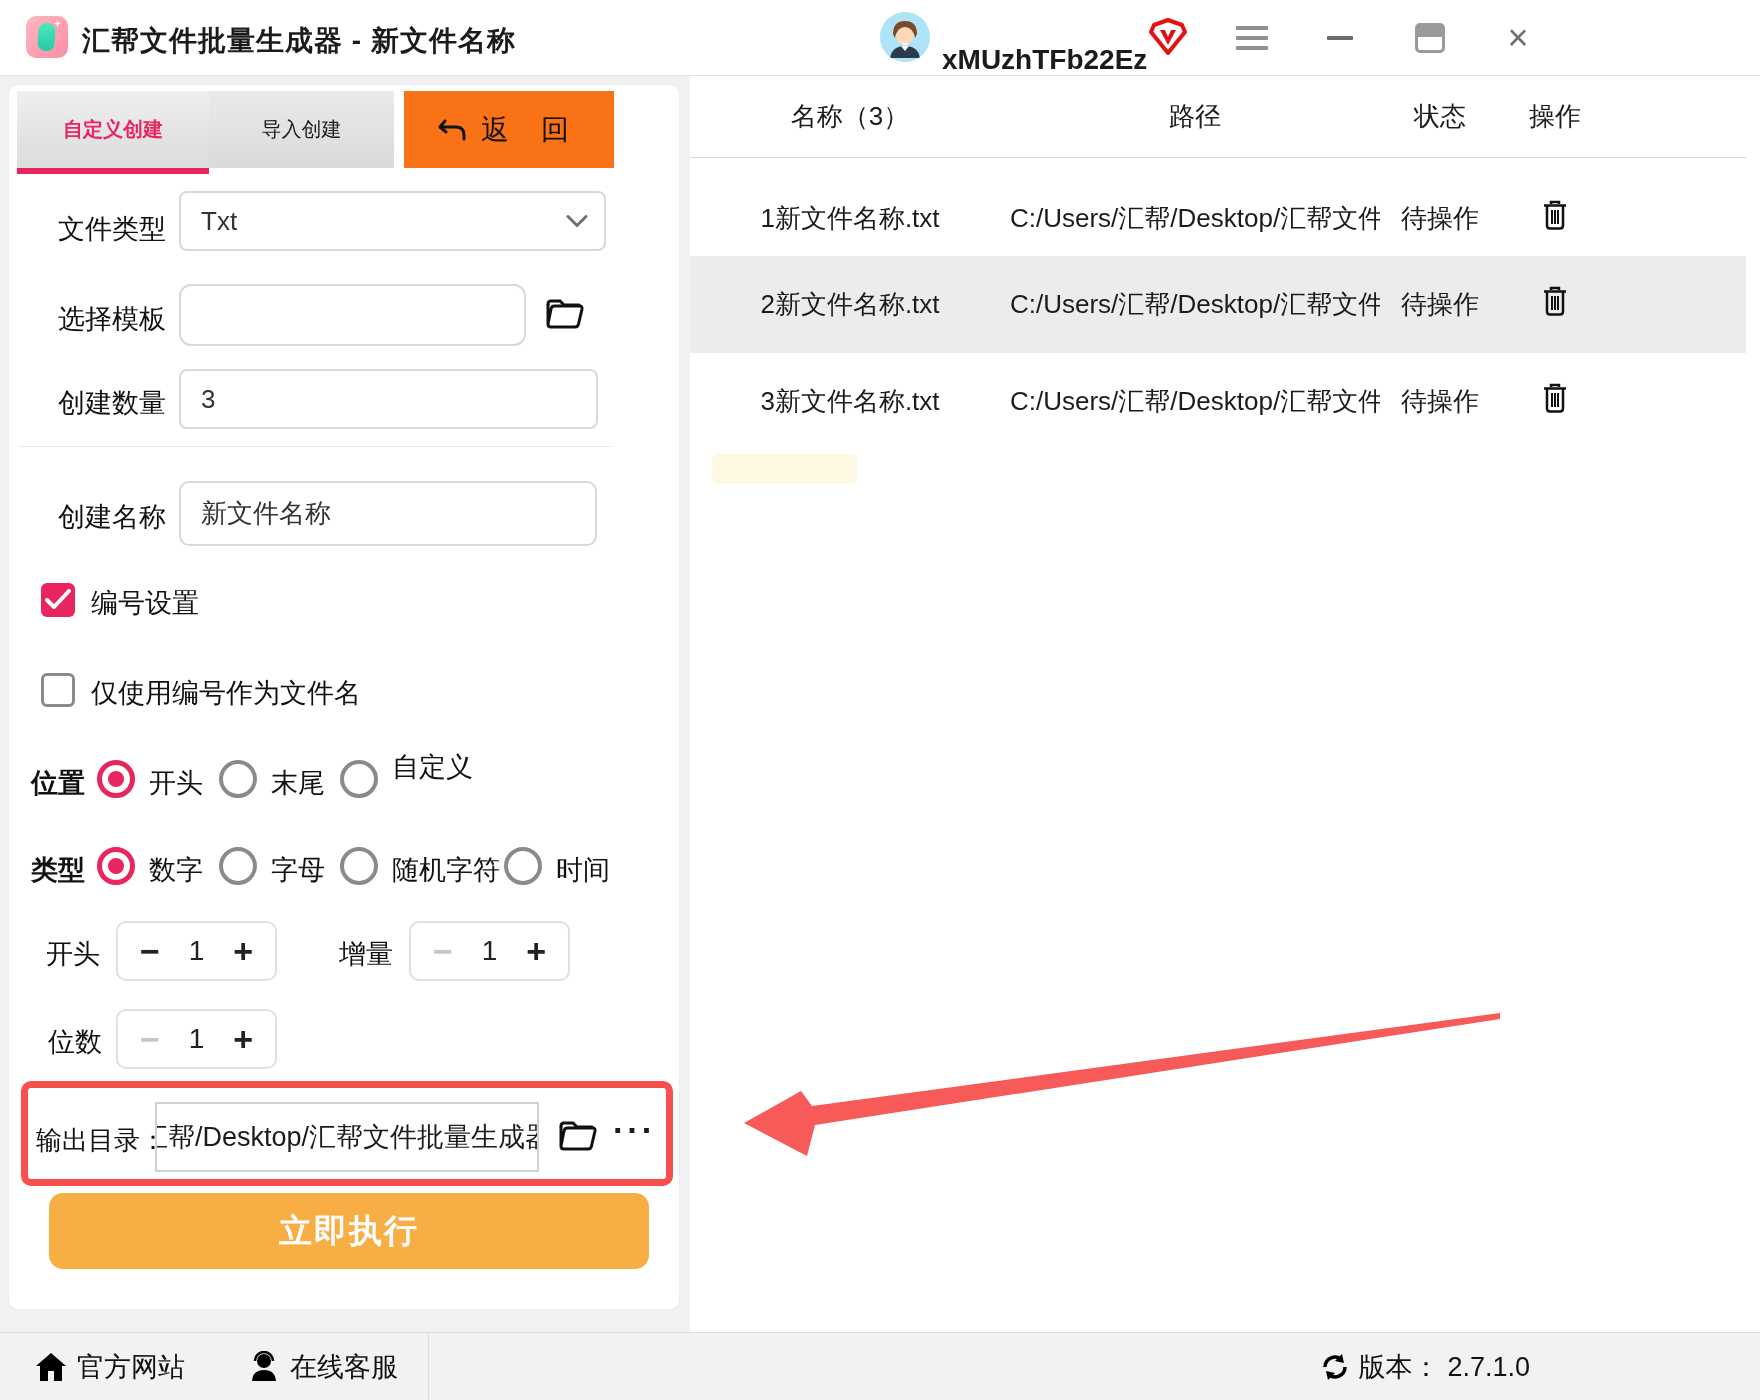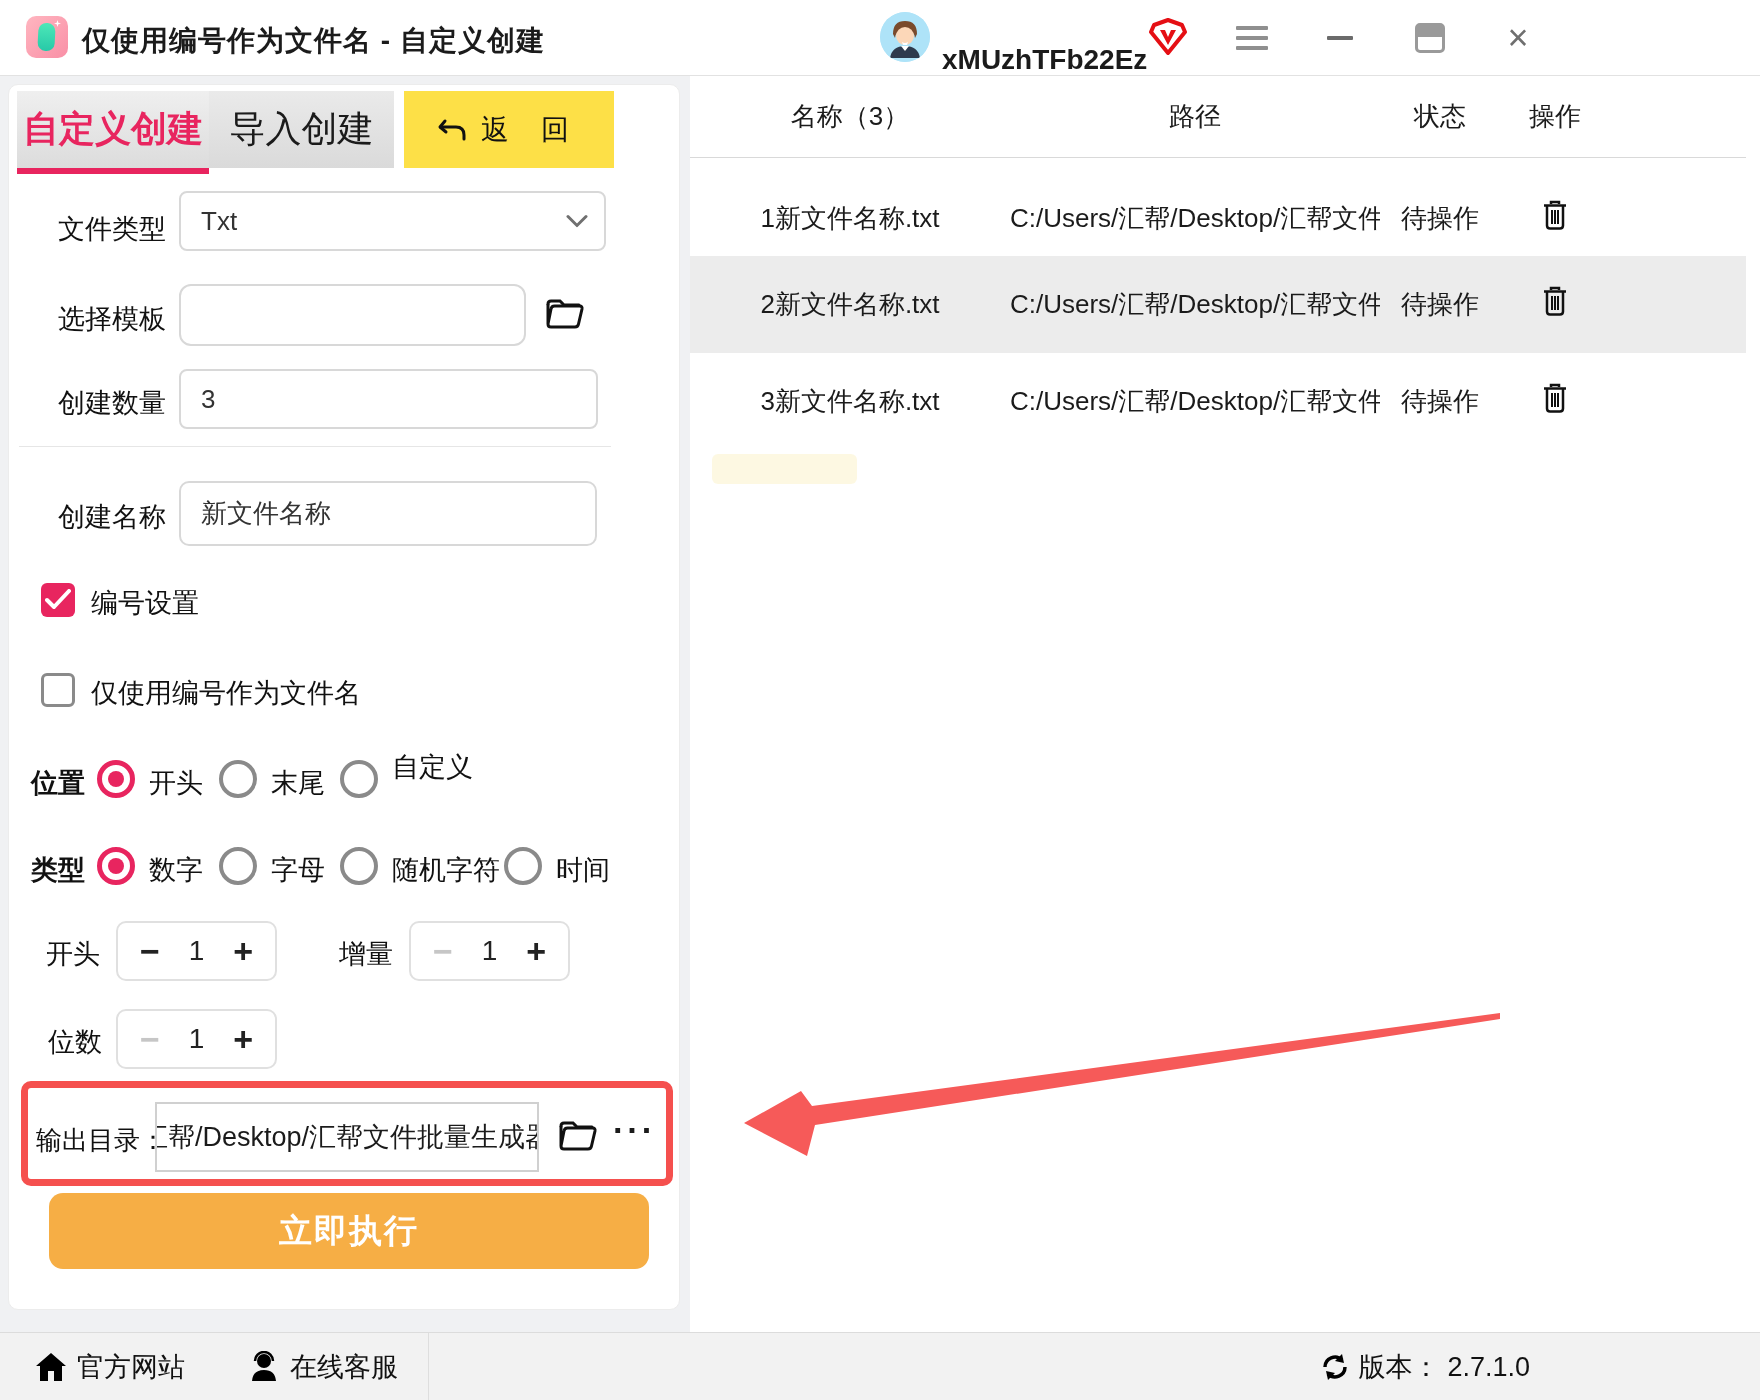--- a/index.html
+++ b/index.html
@@ -23,25 +23,25 @@
   .winbtn { position:absolute; top:0; height:76px; display:flex; align-items:center; justify-content:center; cursor:default; }
   .menu-lines { width:32px; display:flex; flex-direction:column; gap:6px; }
   .menu-lines i { display:block; height:4px; background:#8f8f8f; border-radius:1px; }
   .min-bar { width:26px; height:4px; background:#6b6b6b; border-radius:1px; }
   .max-box { width:30px; height:30px; border:3px solid #9a9a9a; border-radius:5px; position:relative; }
   .max-box::before { content:""; position:absolute; left:0; top:0; right:0; height:11px; background:#9a9a9a; }
   .close-x { font-size:36px; color:#6f6f6f; line-height:1; }
 
   
   .card { position:absolute; left:8px; top:84px; width:672px; height:1226px; background:#fff; border-radius:10px; border:1px solid #ececec; }
-  .tab { position:absolute; top:6px; height:77px; display:flex; align-items:center; justify-content:center; font-size:36px; cursor:pointer; }
+  .tab { position:absolute; top:6px; height:77px; display:flex; align-items:center; justify-content:center; font-size:20px; cursor:pointer; }
   .tab1 { left:8px; width:192px; background:linear-gradient(180deg,#efefef,#dcdcdc); color:#e8255f; font-weight:700; }
   .tab2 { left:200px; width:185px; background:linear-gradient(180deg,#eaeaea,#dadada); color:#1b1b1b; }
   .tab-underline { position:absolute; left:8px; top:83px; width:192px; height:6px; background:#e8255f; }
-  .backbtn { position:absolute; left:395px; top:6px; width:210px; height:77px; display:flex; align-items:center; justify-content:center; gap:14px; font-size:28px; color:#111; cursor:pointer; background:#fde047; }
+  .backbtn { position:absolute; left:395px; top:6px; width:210px; height:77px; display:flex; align-items:center; justify-content:center; gap:14px; font-size:28px; color:#111; cursor:pointer; background:#f97316; }
   .backbtn .txt { letter-spacing:12px; }
 
   .flabel { position:absolute; font-size:27px; color:#111; }
   .fbox { position:absolute; border:2px solid #d8d8d8; border-radius:8px; background:#fff; font-size:26px; color:#333; display:flex; align-items:center; padding:0 20px; }
   .chev { position:absolute; right:16px; top:50%; transform:translateY(-50%); }
 
   .divider { position:absolute; left:10px; top:361px; width:592px; height:1px; background:#e6e6e6; }
 
   .cbx { position:absolute; width:34px; height:34px; border-radius:6px; }
   .cbx.on { background:#e8255f; }
@@ -89,21 +89,21 @@
   .arrow-overlay { position:absolute; left:0; top:0; width:1760px; height:1400px; pointer-events:none; }
 </style>
 </head>
 <body>
 
 <div class="titlebar">
   <div class="appicon">
     <span class="pill"></span>
     <span class="spark"></span>
   </div>
-  <div class="apptitle">仅使用编号作为文件名 - 自定义创建</div>
+  <div class="apptitle">汇帮文件批量生成器 - 新文件名称</div>
 
   <div class="avatar">
     <svg width="50" height="50" viewBox="0 0 50 50">
       <circle cx="25" cy="25" r="25" fill="#aee3f8"></circle>
       <path d="M13 22 q0-13 12-13 q12 0 12 13 l-2 4 q-1-8-10-8 q-9 0-10 8 z" fill="#7a4a2b"></path>
       <circle cx="25" cy="24" r="9" fill="#fcd7b8"></circle>
       <path d="M10 46 q2-12 15-12 q13 0 15 12 z" fill="#2e3a4d"></path>
       <path d="M21 34 h8 l-4 5 z" fill="#fff"></path>
       <path d="M22 30 q3 2 6 0 l-1 3 h-4 z" fill="#fff"></path>
     </svg>

